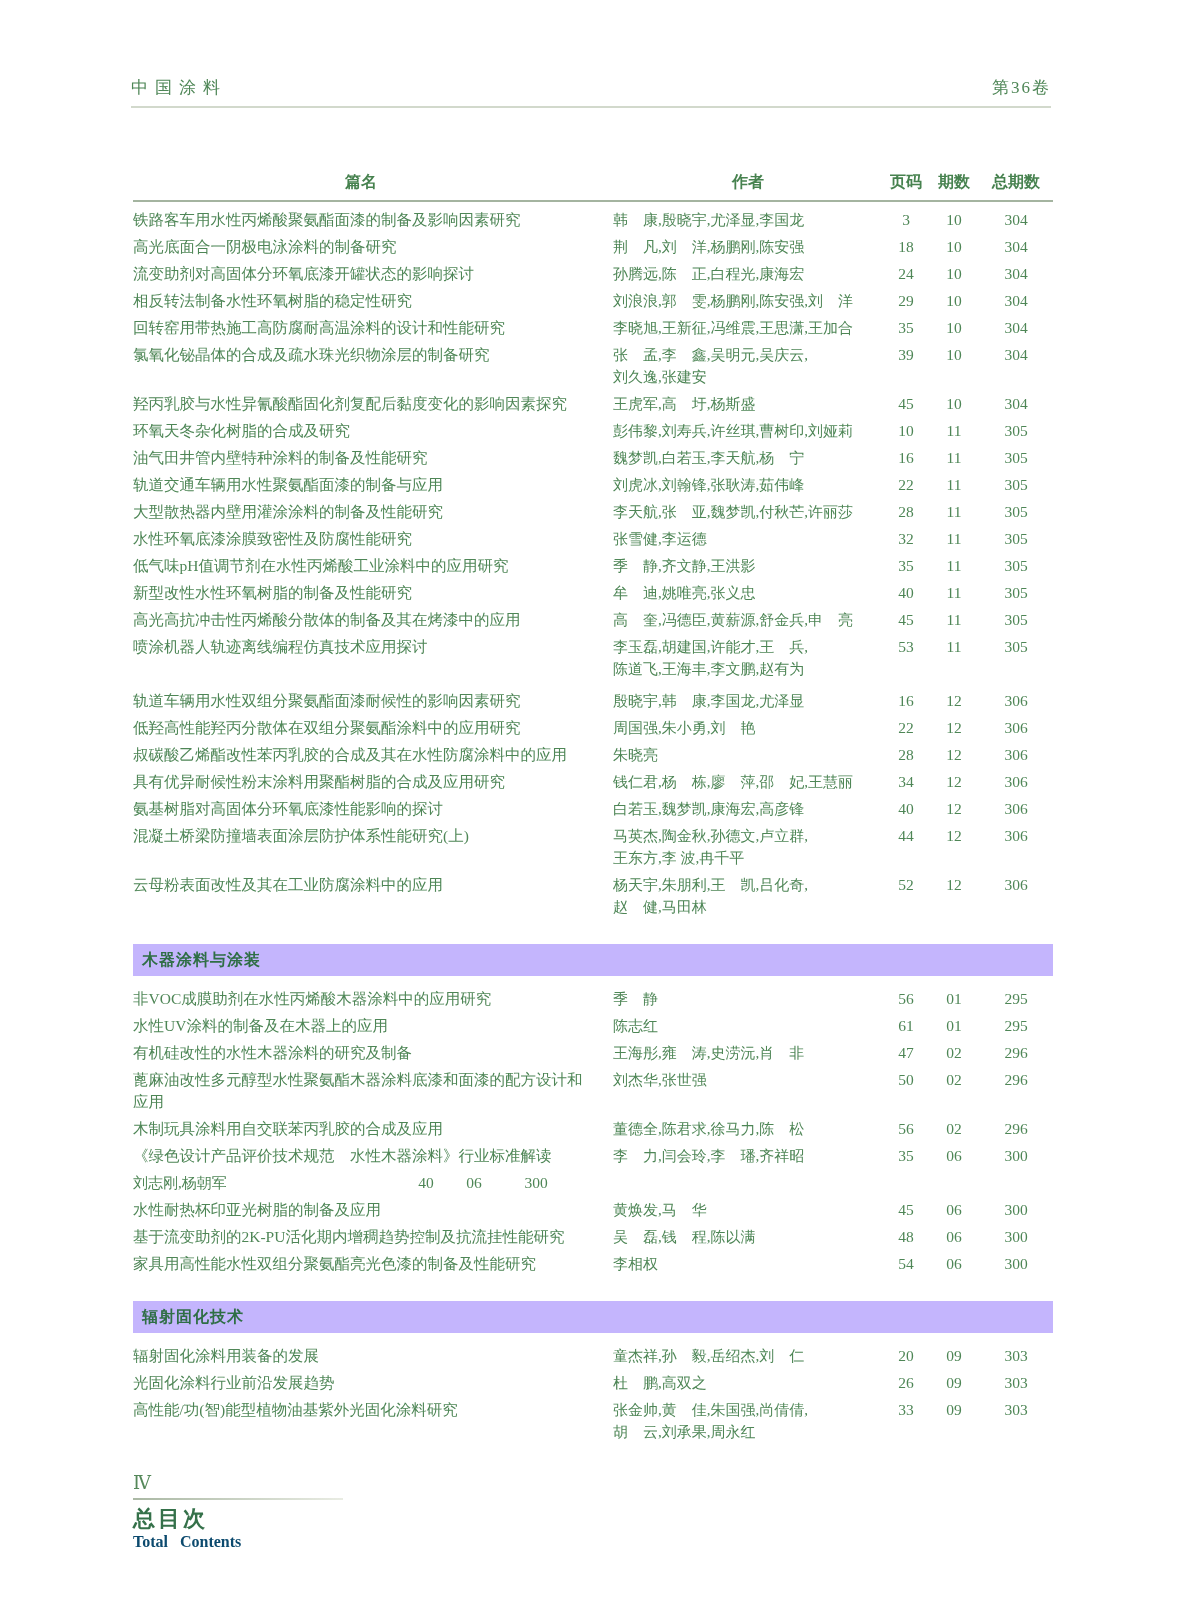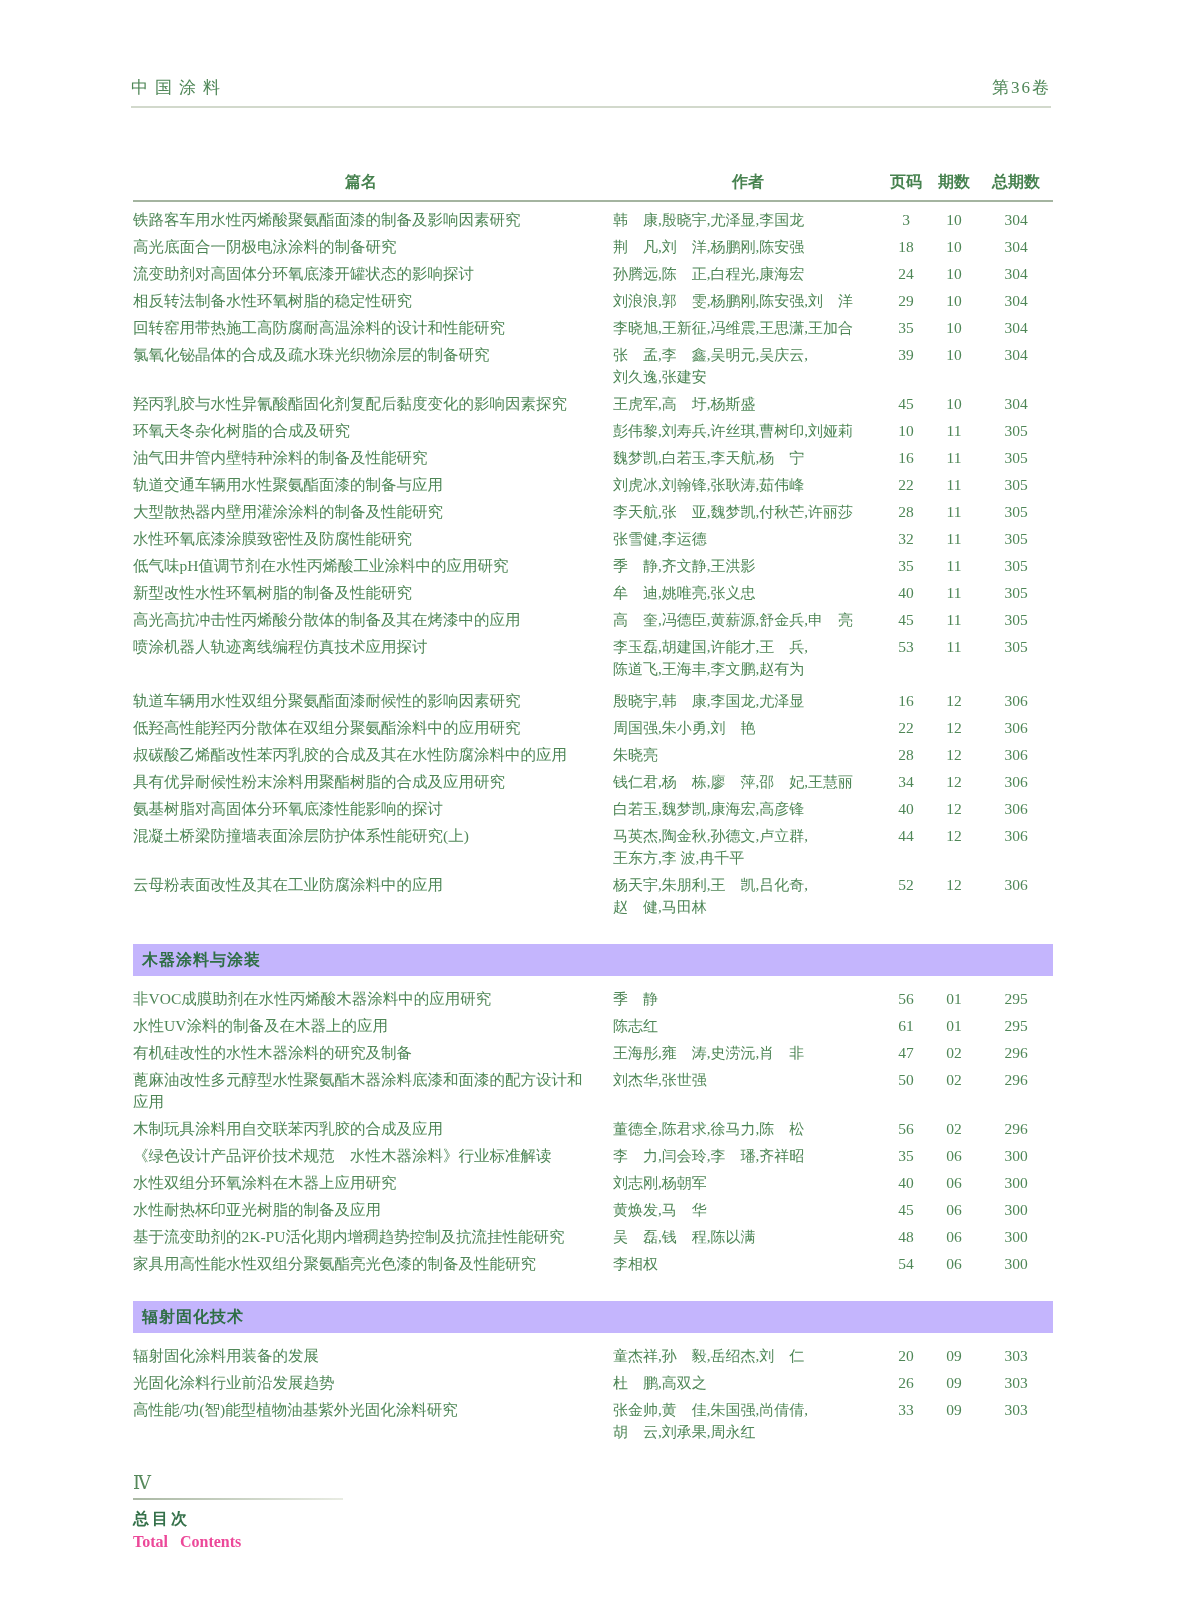--- a/index.html
+++ b/index.html
@@ -47,22 +47,22 @@
     background:#c4b5fd;color:#2f6e45;font-weight:bold;
     font-size:16px;line-height:22px;padding:5px 9px;
     margin:26px 0 12px 0;letter-spacing:1px;
   }
 
   
   .footer{position:absolute;top:1472px;left:133px;width:430px;}
   .roman-page{font-size:18px;line-height:22px;color:#55885a;}
   .footer-rule{width:210px;height:2px;margin:4px 0 8px 0;
     background:linear-gradient(to right,#aab8a4,#e9ece3);}
-  .footer-cn{font-size:16px;font-weight:bold;color:#35714a;letter-spacing:3px;line-height:22px;}
-  .footer-en{font-size:16px;font-weight:bold;color:#ec4899;word-spacing:8px;line-height:24px;}
+  .footer-cn{font-size:22px;font-weight:bold;color:#35714a;letter-spacing:3px;line-height:22px;}
+  .footer-en{font-size:16px;font-weight:bold;color:#0c4a6e;word-spacing:8px;line-height:24px;}
 </style>
 </head>
 <body>
 
 <div class="page">
 
   <div class="page-header">
     <span class="journal-name">中国涂料</span>
     <span class="volume-label">第36卷</span>
   </div>
@@ -336,21 +336,20 @@
         <div class="row">
           <div class="col-title">《绿色设计产品评价技术规范　水性木器涂料》行业标准解读</div>
           <div class="col-authors">
             <div class="author-line">李　力,闫会玲,李　璠,齐祥昭</div>
           </div>
           <div class="col-page">35</div>
           <div class="col-issue">06</div>
           <div class="col-total">300</div>
         </div>
         <div class="row">
-          <div class="col-title">水性双组分环氧涂料在木器上应用研究</div>
           <div class="col-authors">
             <div class="author-line">刘志刚,杨朝军</div>
           </div>
           <div class="col-page">40</div>
           <div class="col-issue">06</div>
           <div class="col-total">300</div>
         </div>
         <div class="row">
           <div class="col-title">水性耐热杯印亚光树脂的制备及应用</div>
           <div class="col-authors">

